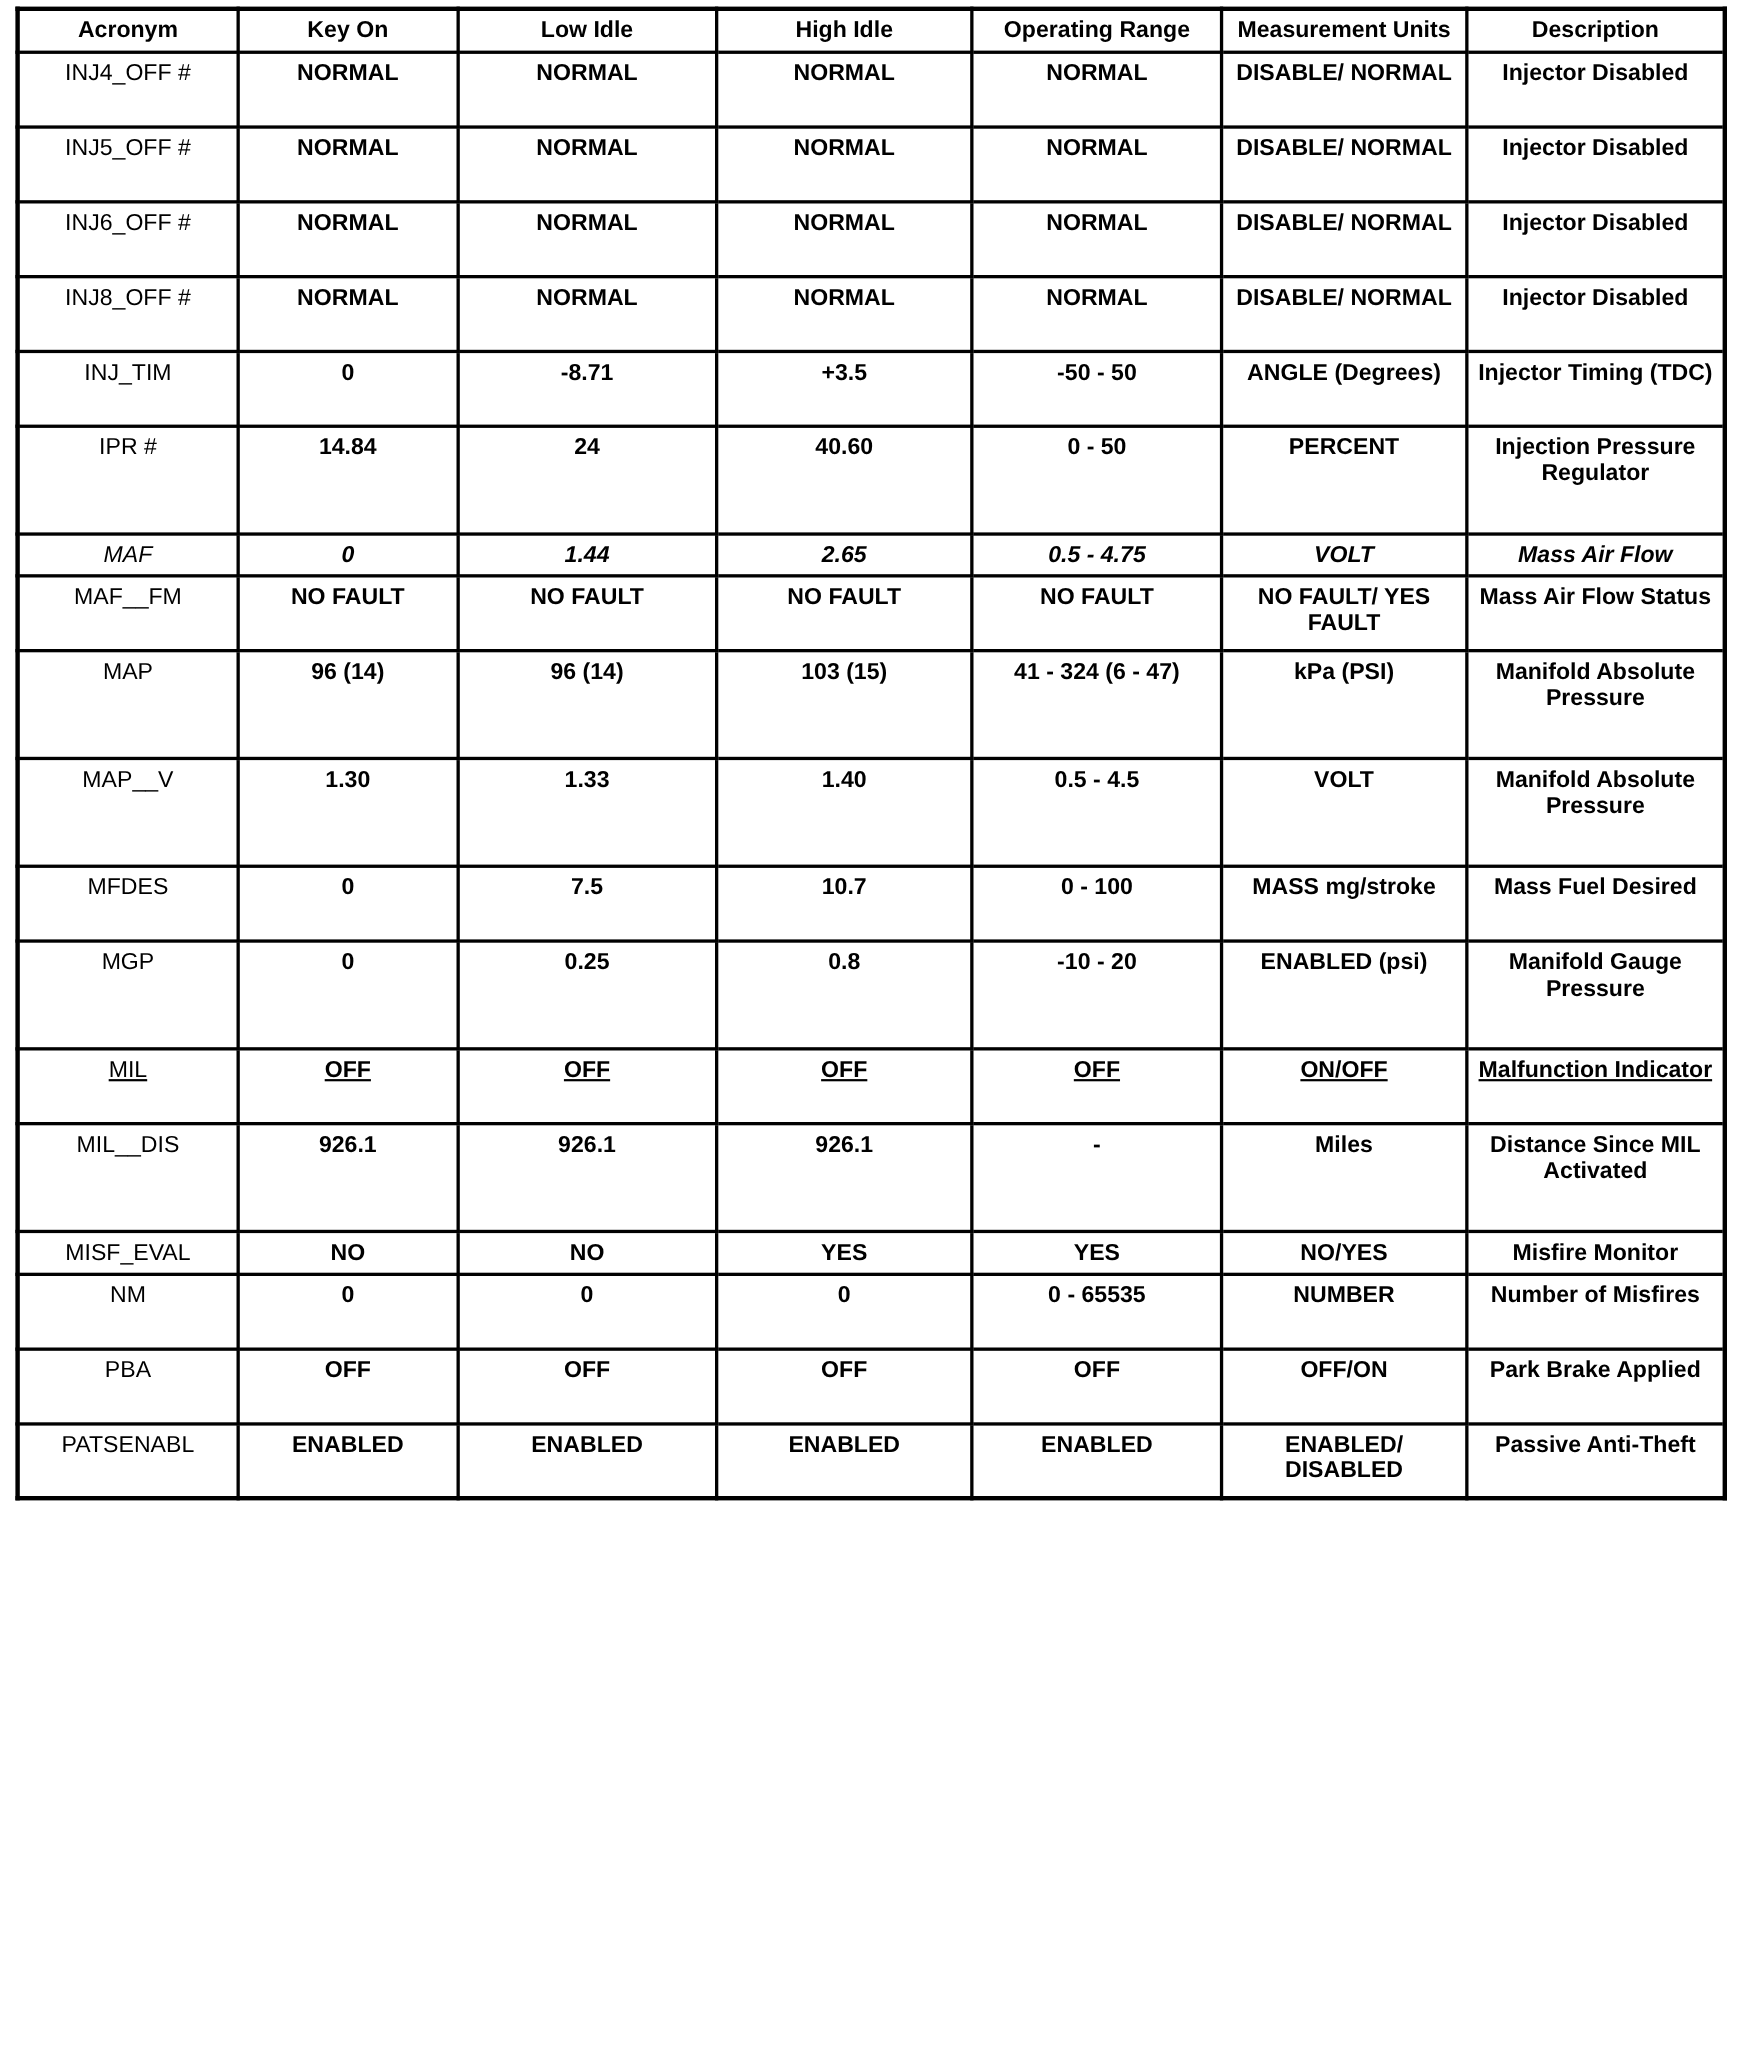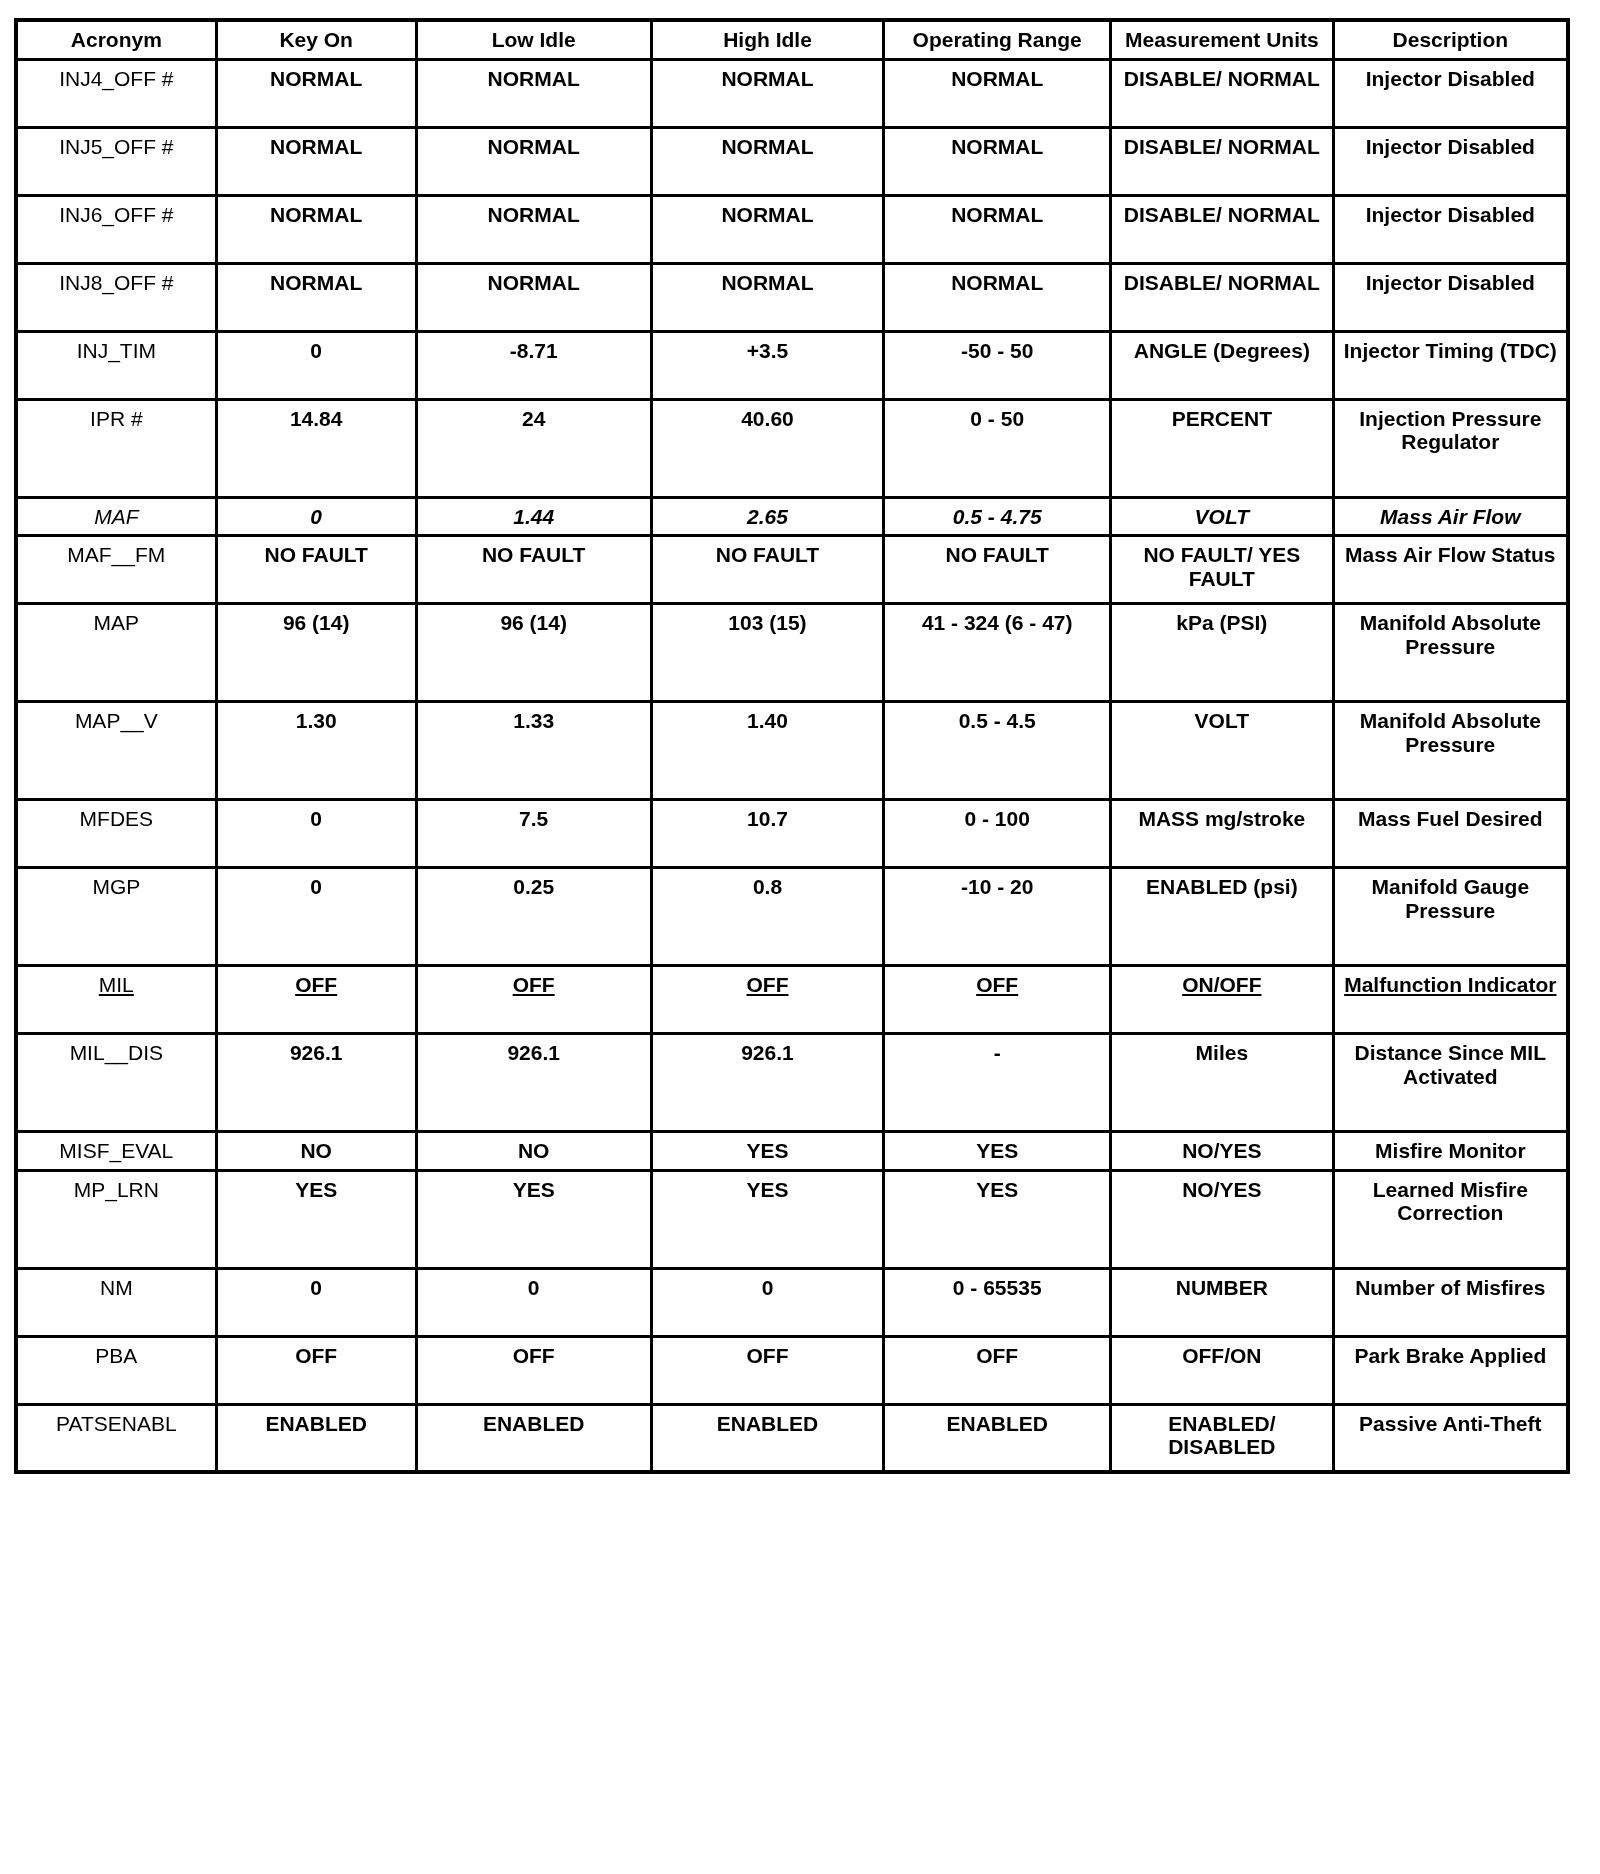--- a/index.html
+++ b/index.html
@@ -8,21 +8,21 @@
     background: #ffffff;
   }
   body {
     width: 1600px;
     font-family: "Liberation Sans", sans-serif;
     color: #000000;
   }
   .sheet {
     width: 1600px;
     box-sizing: border-box;
-    padding: 18px 14px 14px 14px;
+    padding: 6px 14px 14px 14px;
   }
   table.data-table {
     border-collapse: collapse;
     width: 1556px;
     table-layout: fixed;
     border: 4px solid #000;
   }
   table.data-table td, table.data-table th {
     border: 3px solid #000;
     text-align: center;
@@ -208,29 +208,20 @@
         </tr>
         <tr style="height: 38px;">
           <td class="acronym">MISF_EVAL</td>
           <td>NO</td>
           <td>NO</td>
           <td>YES</td>
           <td>YES</td>
           <td>NO/YES</td>
           <td>Misfire Monitor</td>
         </tr>
-        <tr style="height: 98px;">
-          <td class="acronym">MP_LRN</td>
-          <td>YES</td>
-          <td>YES</td>
-          <td>YES</td>
-          <td>YES</td>
-          <td>NO/YES</td>
-          <td>Learned Misfire Correction</td>
-        </tr>
         <tr style="height: 68px;">
           <td class="acronym">NM</td>
           <td>0</td>
           <td>0</td>
           <td>0</td>
           <td>0 - 65535</td>
           <td>NUMBER</td>
           <td>Number of Misfires</td>
         </tr>
         <tr style="height: 68px;">

